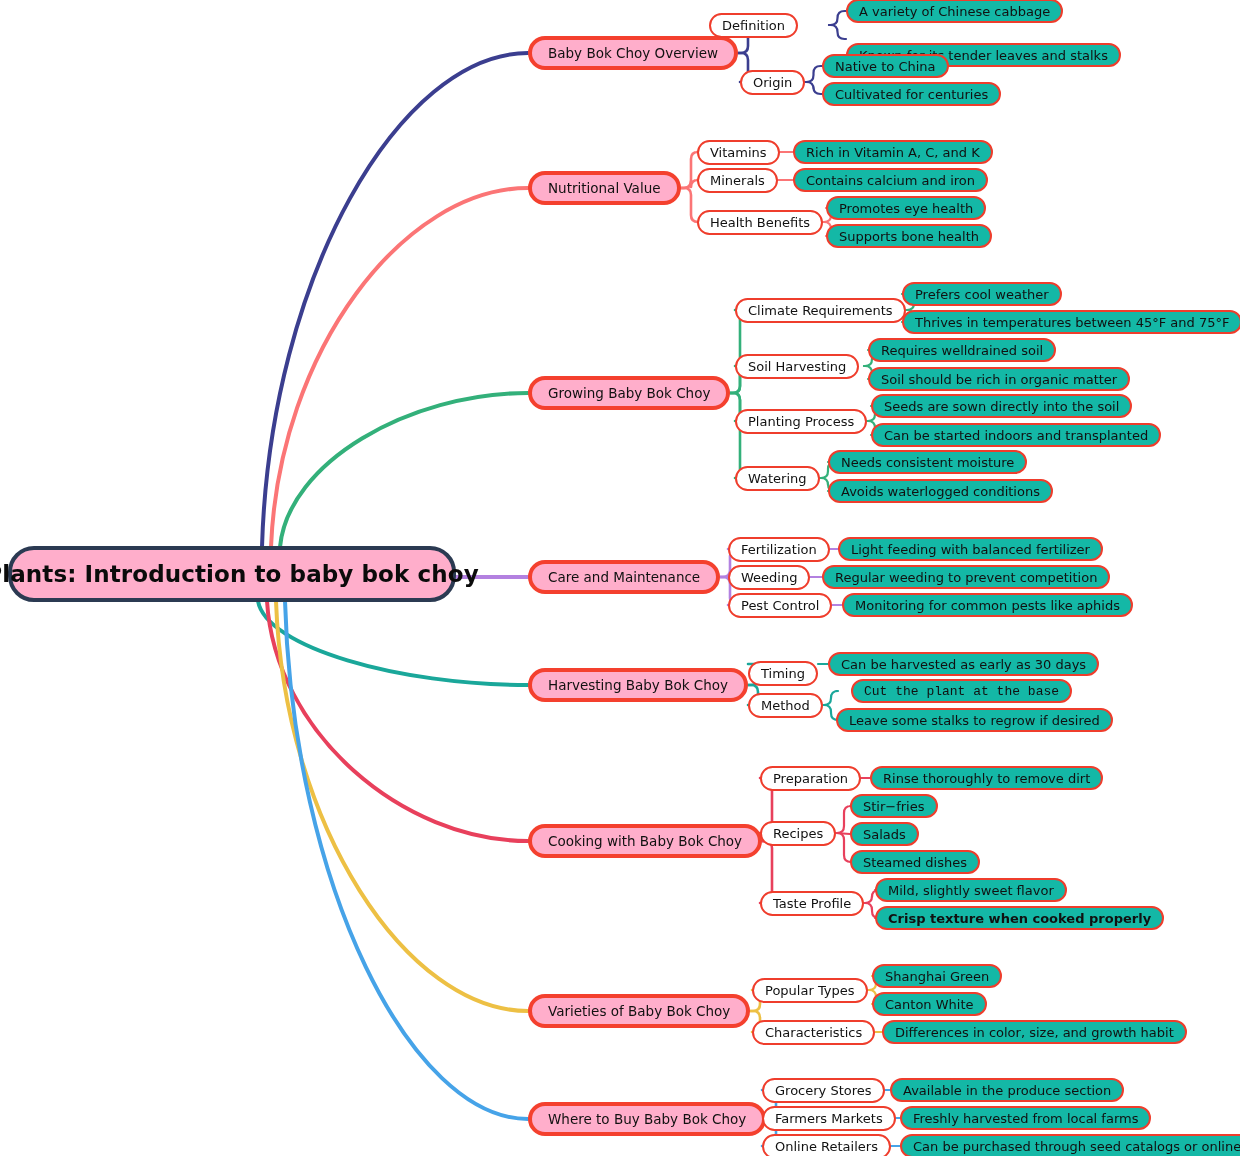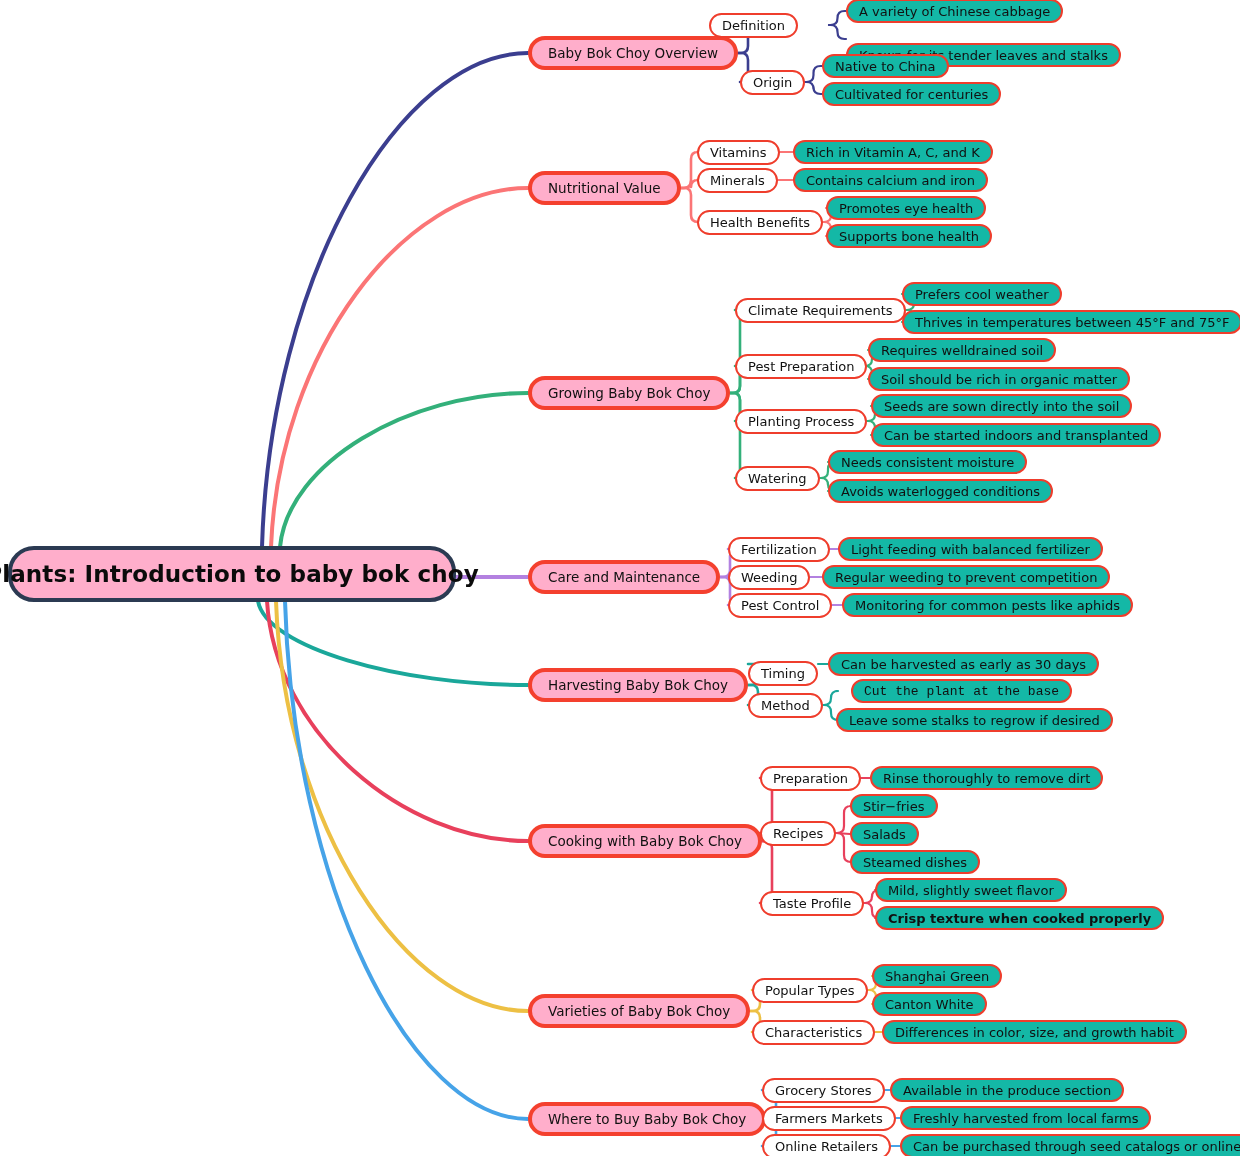--- a/index.html
+++ b/index.html
@@ -149,21 +149,21 @@
       <div class="node lvl3" style="left: 793px; top: 140px; transform: translateY(0px);">Rich in Vitamin A, C, and K</div>
       <div class="node lvl2" style="left: 697px; top: 167.5px; transform: translateY(0px);">Minerals</div>
       <div class="node lvl3" style="left: 793px; top: 168px; transform: translateY(0px);">Contains calcium and iron</div>
       <div class="node lvl2" style="left: 697px; top: 209.5px; transform: translateY(0px);">Health Benefits</div>
       <div class="node lvl3" style="left: 826px; top: 196px; transform: translateY(0px);">Promotes eye health</div>
       <div class="node lvl3" style="left: 826px; top: 224px; transform: translateY(0px);">Supports bone health</div>
       <div class="node lvl1" style="left: 528px; top: 376px; transform: translateY(0px);">Growing Baby Bok Choy</div>
       <div class="node lvl2" style="left: 735px; top: 297.5px; transform: translateY(0px);">Climate Requirements</div>
       <div class="node lvl3" style="left: 902px; top: 282px; transform: translateY(0px);">Prefers cool weather</div>
       <div class="node lvl3" style="left: 902px; top: 310px; transform: translateY(0px);">Thrives in temperatures between 45°F and 75°F</div>
-      <div class="node lvl2" style="left: 735px; top: 353.5px; transform: translateY(0px);">Pest Preparation</div>
+      <div class="node lvl2" style="left: 735px; top: 353.5px; transform: translateY(0px);">Soil Harvesting</div>
       <div class="node lvl3" style="left: 868px; top: 338px; transform: translateY(0px); text-align: center;">Requires welldrained soil</div>
       <div class="node lvl3" style="left: 868px; top: 367px; transform: translateY(0px);">Soil should be rich in organic matter</div>
       <div class="node lvl2" style="left: 735px; top: 408.5px; transform: translateY(0px);">Planting Process</div>
       <div class="node lvl3" style="left: 871px; top: 394px; transform: translateY(0px);">Seeds are sown directly into the soil</div>
       <div class="node lvl3" style="left: 871px; top: 423px; transform: translateY(0px);">Can be started indoors and transplanted</div>
       <div class="node lvl2" style="left: 735px; top: 465.5px; transform: translateY(0px);">Watering</div>
       <div class="node lvl3" style="left: 828px; top: 450px; transform: translateY(0px);">Needs consistent moisture</div>
       <div class="node lvl3" style="left: 828px; top: 479px; transform: translateY(0px);">Avoids waterlogged conditions</div>
       <div class="node lvl1" style="left: 528px; top: 560px; transform: translateY(0px);">Care and Maintenance</div>
       <div class="node lvl2" style="left: 728px; top: 536.5px; transform: translateY(0px);">Fertilization</div>

